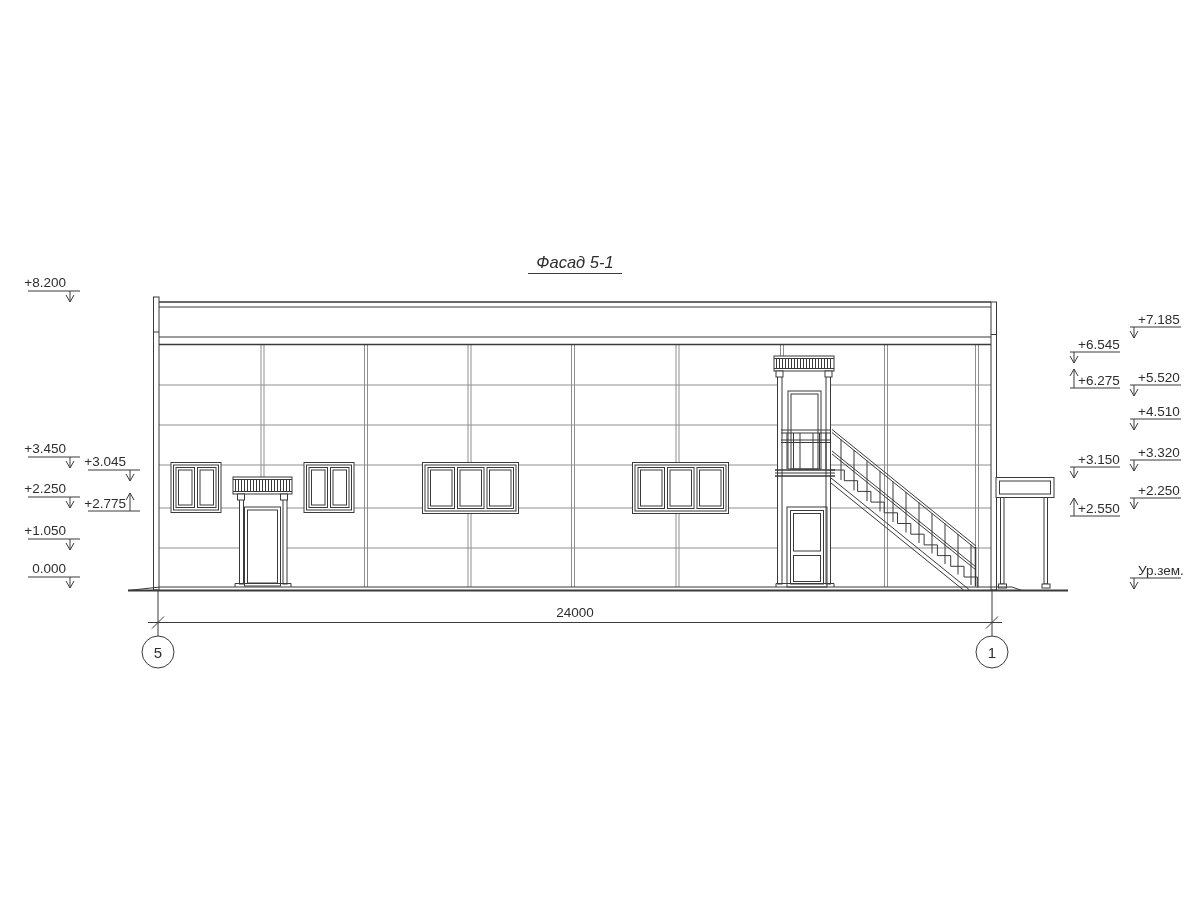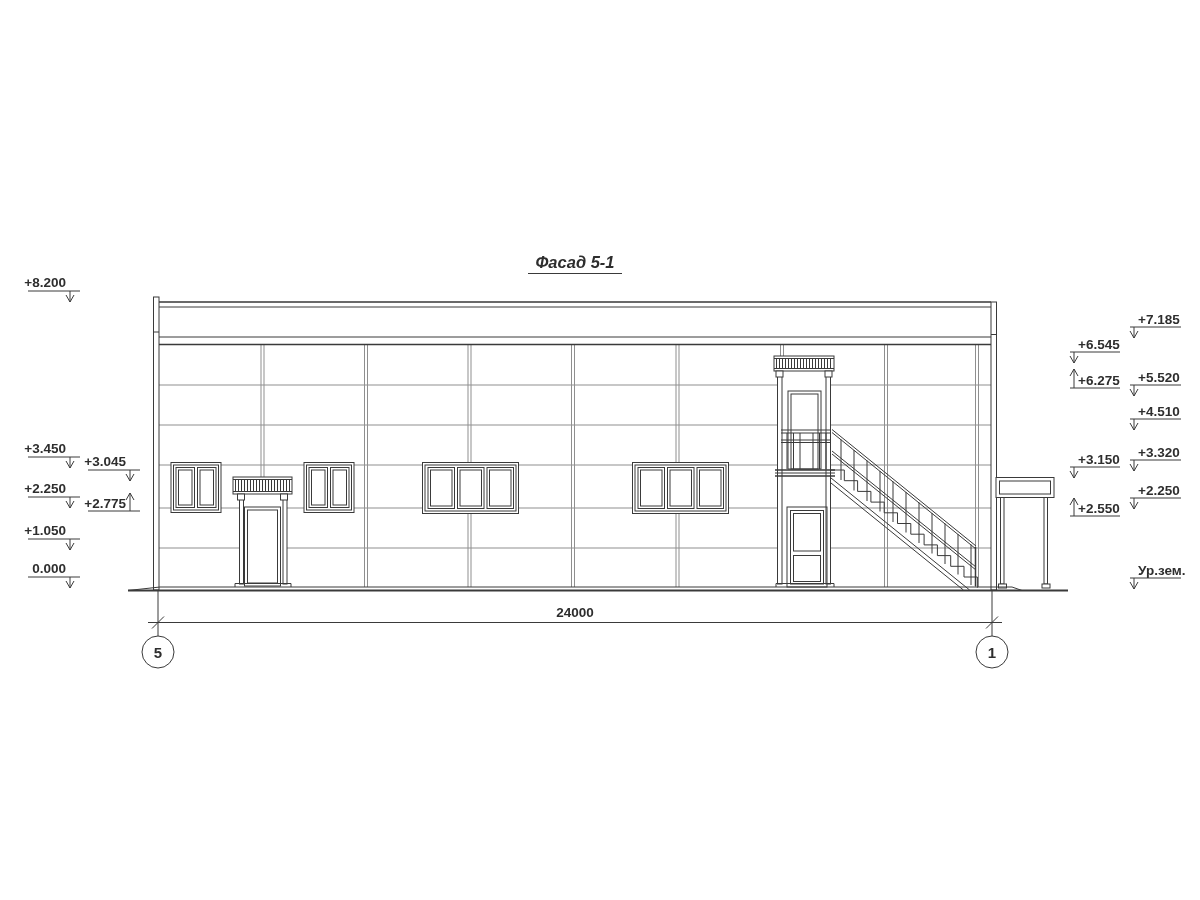--- a/index.html
+++ b/index.html
@@ -1,17 +1,17 @@
 <!DOCTYPE html>
 <html style="--line: #3a3a3a; --panel: #8f8f8f; --bg: #ffffff;"><head>
 <meta charset="utf-8">
 <style>
   :root { --line:#3a3a3a; --panel:#8f8f8f; --bg:#ffffff; }
   html,body { margin:0; padding:0; background:#fff; }
-  .page { width:1200px; height:900px; background:var(--bg); position:relative; overflow:hidden;font-weight:bold; }
+  .page { width:1200px; height:900px; background:var(--bg); position:relative; overflow:hidden; }
   svg text { font-family:"Liberation Sans","DejaVu Sans",sans-serif; fill:#2e2e2e; }
   .ln   { stroke:var(--line); stroke-width:1; fill:none; }
   .ln15 { stroke:var(--line); stroke-width:1.5; fill:none; }
   .ln2  { stroke:var(--line); stroke-width:2; fill:none; }
   .pan  { stroke:var(--panel); stroke-width:1; fill:none; }
   .wfill{ fill:var(--bg); stroke:var(--line); stroke-width:1; }
   .back { fill:var(--bg); stroke:none; }
   .hatch{ stroke:var(--line); stroke-dasharray:1 2; fill:none; }
   .mark { font-size:13.5px; }
   .dim  { font-size:13.5px; }

